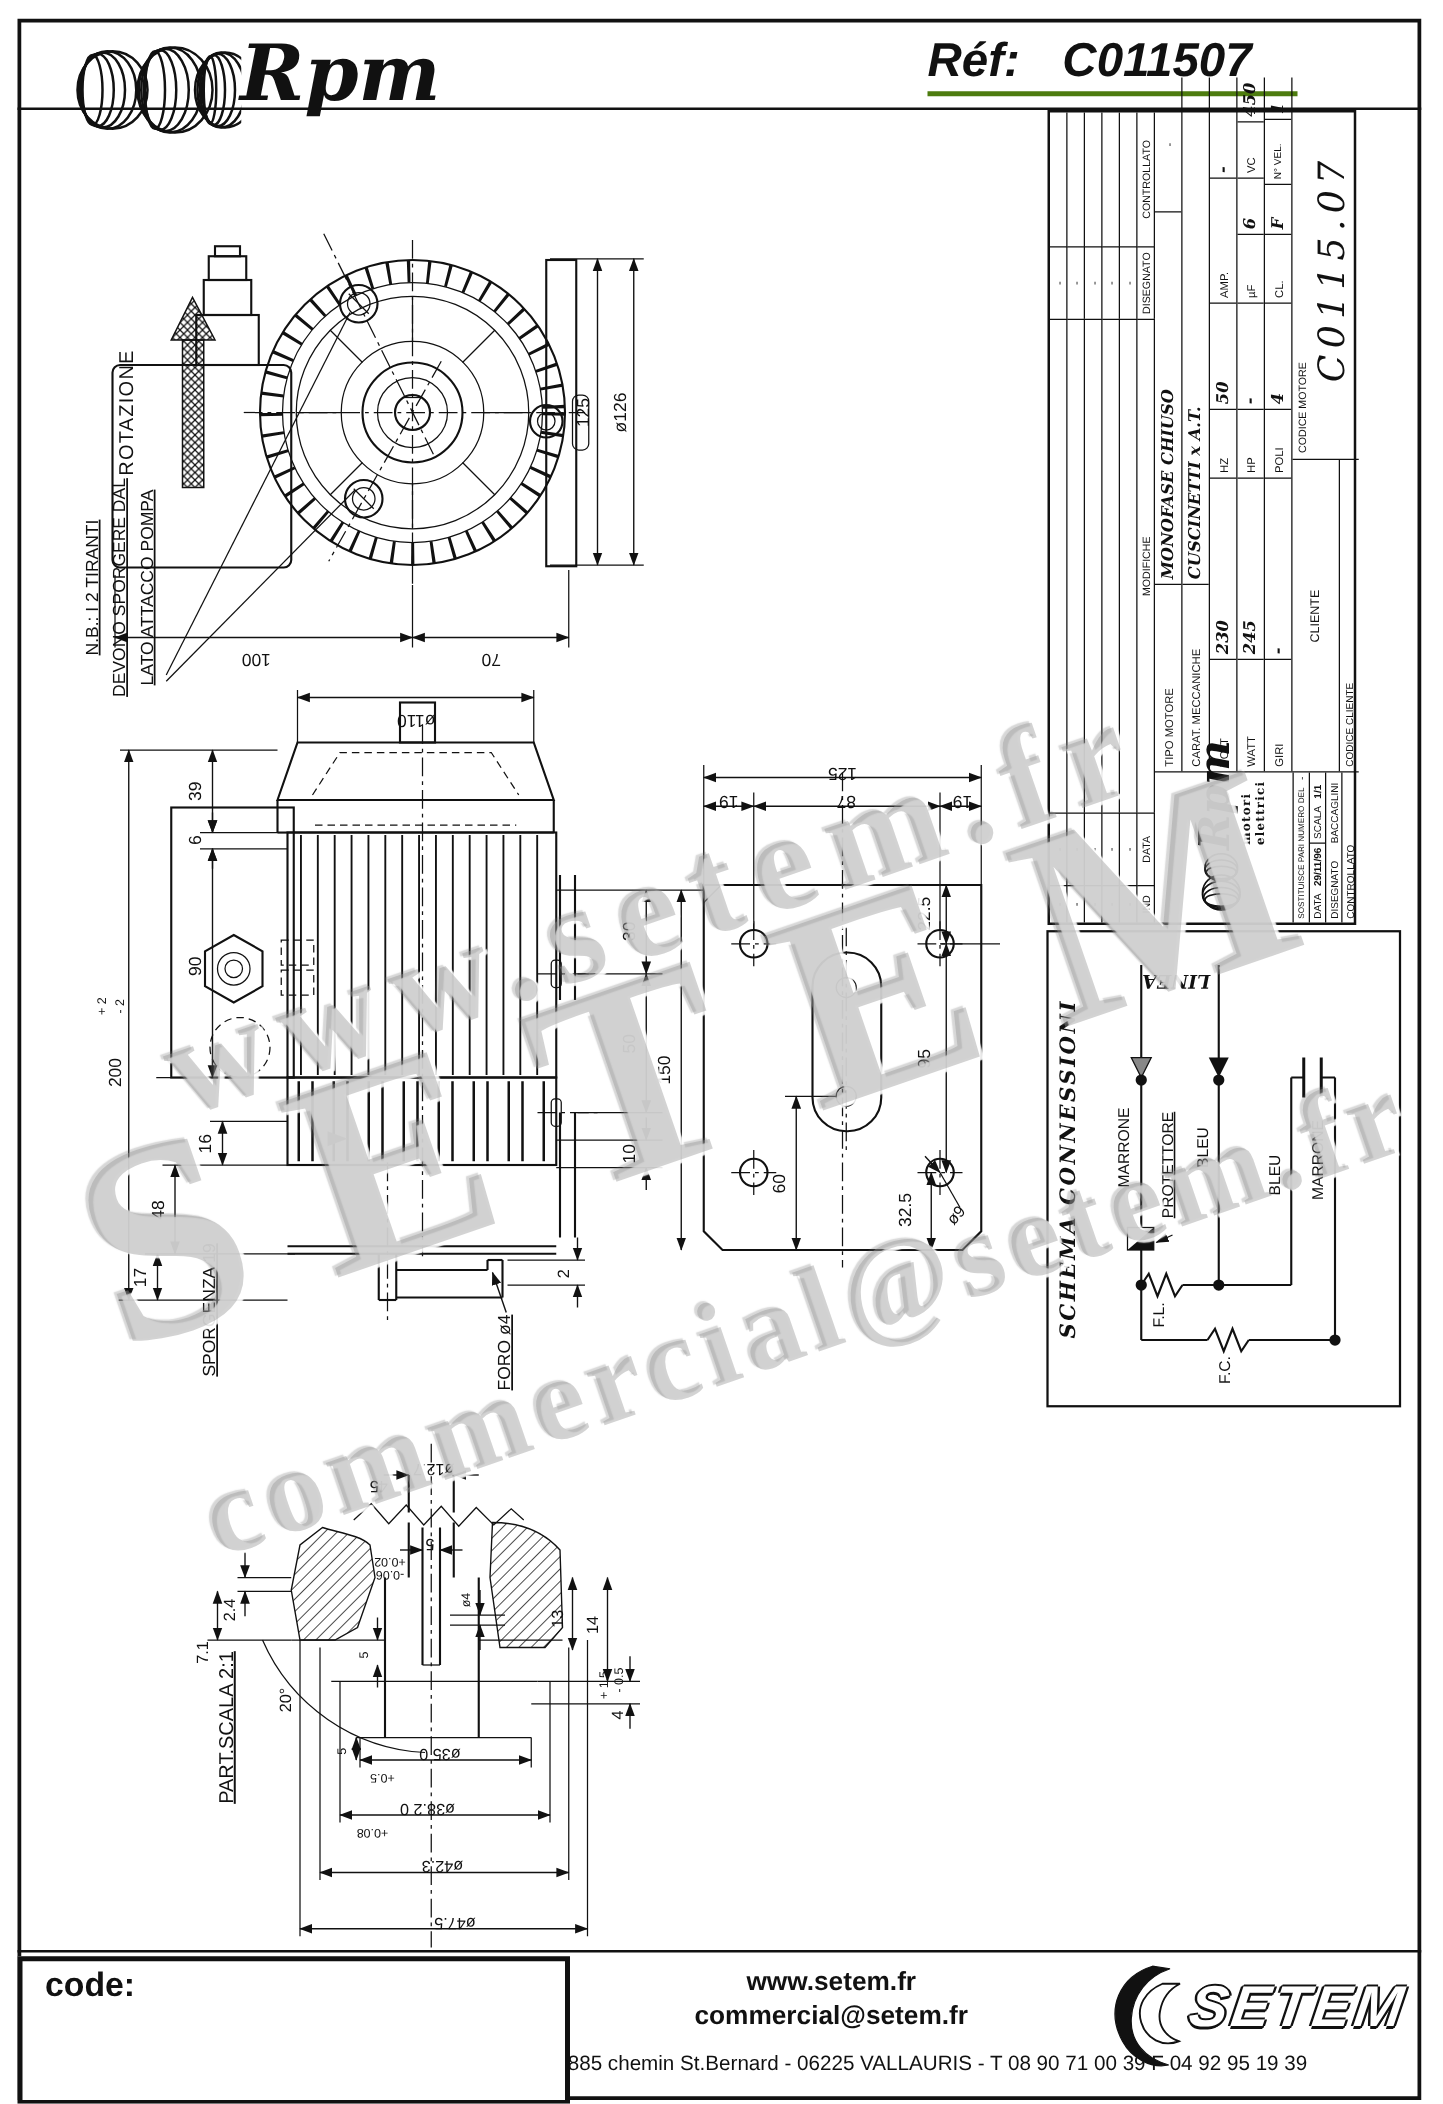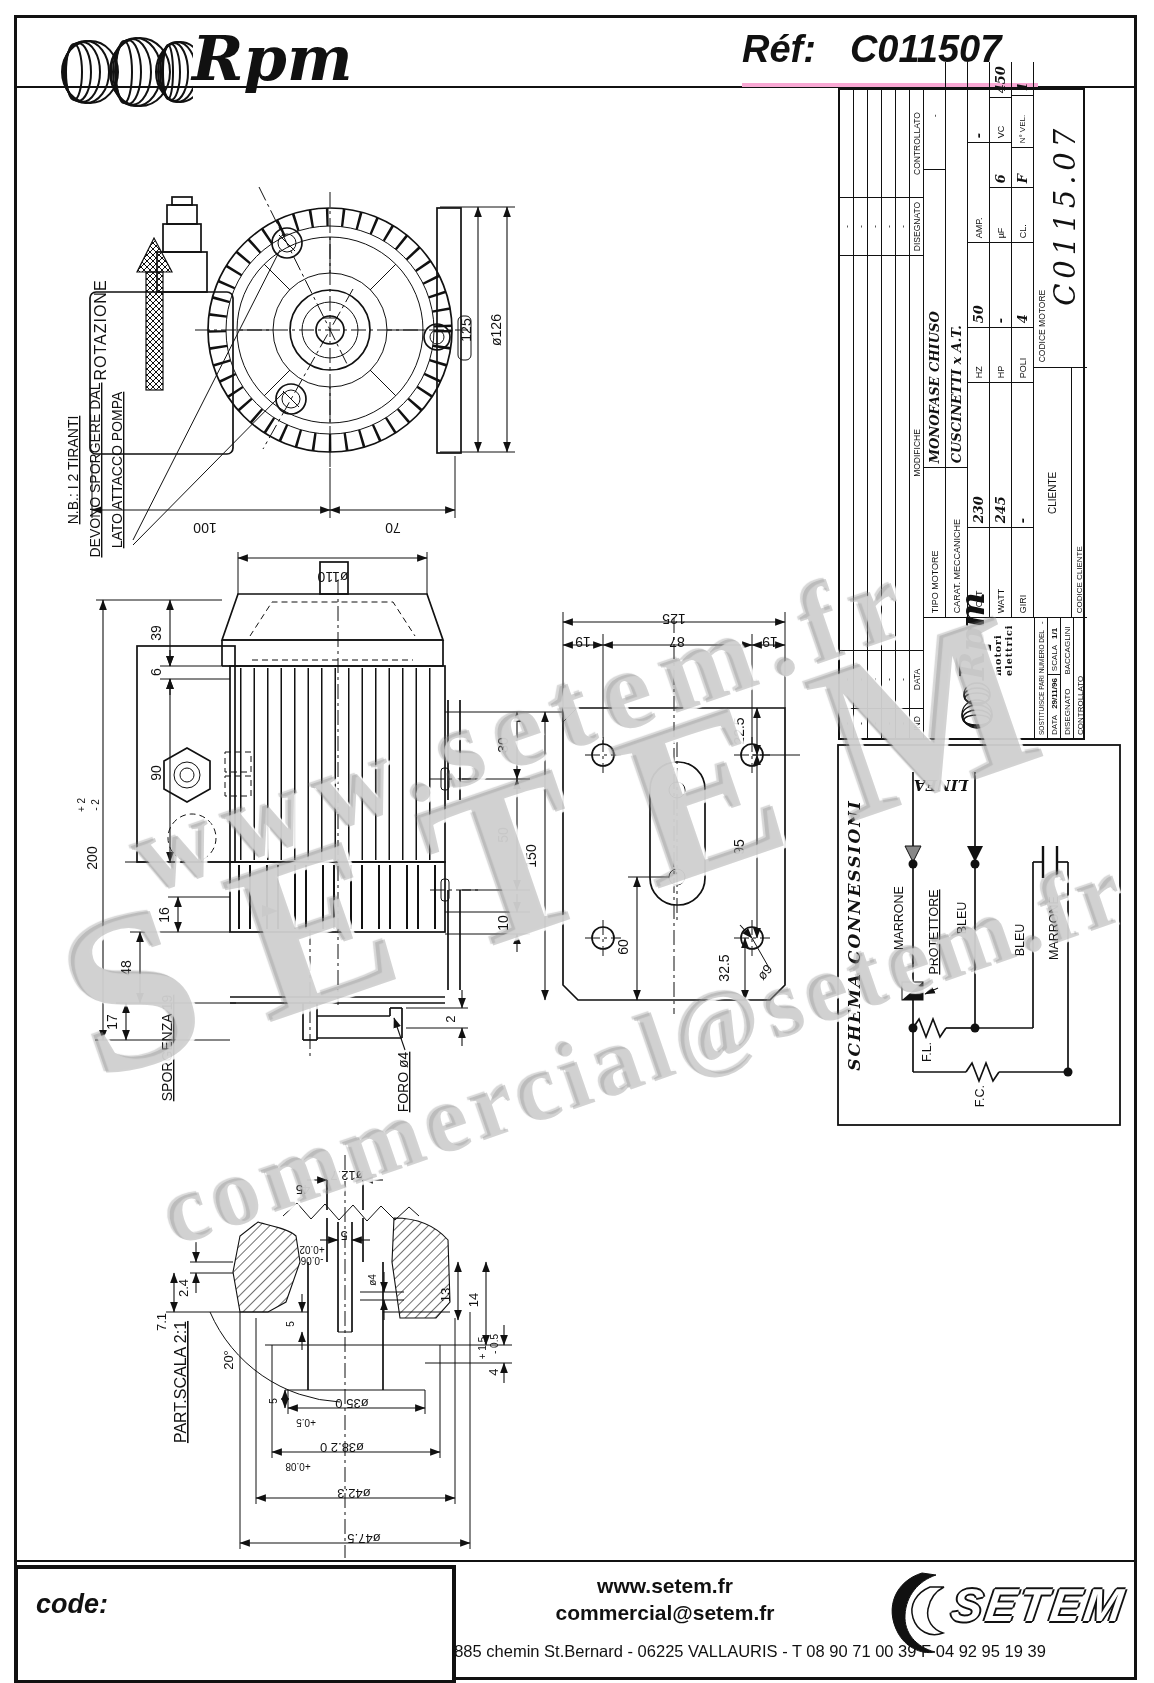--- a/index.html
+++ b/index.html
@@ -6,22 +6,22 @@
   .page{position:relative;width:1154px;height:1683px;background:#fff;overflow:hidden;
         font-family:"Liberation Sans",sans-serif;color:#111;}
   .abs{position:absolute;}
   .frame{left:14px;top:15px;width:1117px;height:1659px;border:3px solid #111;z-index:2;}
   .hline{left:14px;top:86px;width:1123px;height:2px;background:#111;z-index:3;}
   .fline{left:14px;top:1560px;width:1123px;height:2px;background:#111;z-index:3;}
 
   
   .brand{left:192px;top:22px;font-family:"DejaVu Serif",serif;font-style:italic;font-weight:700;
          font-size:62px;z-index:4;}
-  .ref{left:742px;top:28px;width:296px;display:flex;gap:34px;border-bottom:4px solid #f9a8d4;
-       font-style:italic;font-weight:700;font-size:38px;padding-bottom:12px;z-index:4;}
+  .ref{left:742px;top:28px;width:296px;display:flex;gap:34px;border-bottom:4px solid #4d7c0f;
+       font-style:italic;font-weight:700;font-size:38px;padding-bottom:2px;z-index:4;}
 
   
   svg.draw{position:absolute;left:0;top:0;z-index:15;}
   .ln{stroke:#111;stroke-width:1.7;fill:none;}
   .tn{stroke:#111;stroke-width:1;fill:none;}
   .dim{stroke:#111;stroke-width:1.1;fill:none;}
   .cl{stroke:#111;stroke-width:1;fill:none;stroke-dasharray:15 4 3 4;}
   .dsh{stroke:#111;stroke-width:1;fill:none;stroke-dasharray:6 4;}
   svg text{fill:#111;font-family:"Liberation Sans",sans-serif;font-size:15px;text-anchor:middle;}
   svg text.sm{font-size:10px;}
@@ -70,21 +70,21 @@
   
   .wm{z-index:40;font-family:"Liberation Serif",serif;font-weight:700;white-space:nowrap;
       color:rgba(150,150,150,.42);pointer-events:none;
       text-shadow:3px 3px 1px rgba(255,255,255,.9),-2px -2px 1px rgba(110,110,110,.28);}
   .wm1{left:135px;top:795px;font-size:112px;letter-spacing:14px;transform:rotate(-19deg);transform-origin:0 50%;}
   .wm2{left:72px;top:880px;font-size:225px;letter-spacing:55px;transform:rotate(-19deg);transform-origin:0 50%;}
   .wm3{left:165px;top:1160px;font-size:96px;letter-spacing:6px;transform:rotate(-19deg);transform-origin:0 50%;}
 
   
   .codebox{left:14px;top:1565px;width:434px;height:111px;border:4px solid #111;z-index:60;background:#fff;}
-  .codebox .cl1{position:absolute;left:18px;top:20px;font-size:27px;font-weight:700;font-style:italic;}
+  .codebox .cl1{position:absolute;left:18px;top:4px;font-size:27px;font-weight:700;}
   .codebox .cl2{position:absolute;left:0;right:0;top:36px;text-align:center;font-size:62px;font-weight:700;letter-spacing:2px;}
   .fcenter{left:455px;top:1572px;width:420px;text-align:center;z-index:60;font-weight:700;font-size:21px;line-height:27px;}
   .faddr{left:450px;top:1642px;width:600px;text-align:center;z-index:60;font-size:16.5px;}
   .setemtxt{left:952px;top:1578px;z-index:60;font-style:italic;font-weight:800;font-size:46px;
       letter-spacing:3px;color:#fff;transform:skewX(-8deg);
       text-shadow:-2px 0 #111,2px 0 #111,0 -2px #111,0 2px #111,-1px -1px #111,1px 1px #111;}
 </style>
 </head>
 <body>
 

